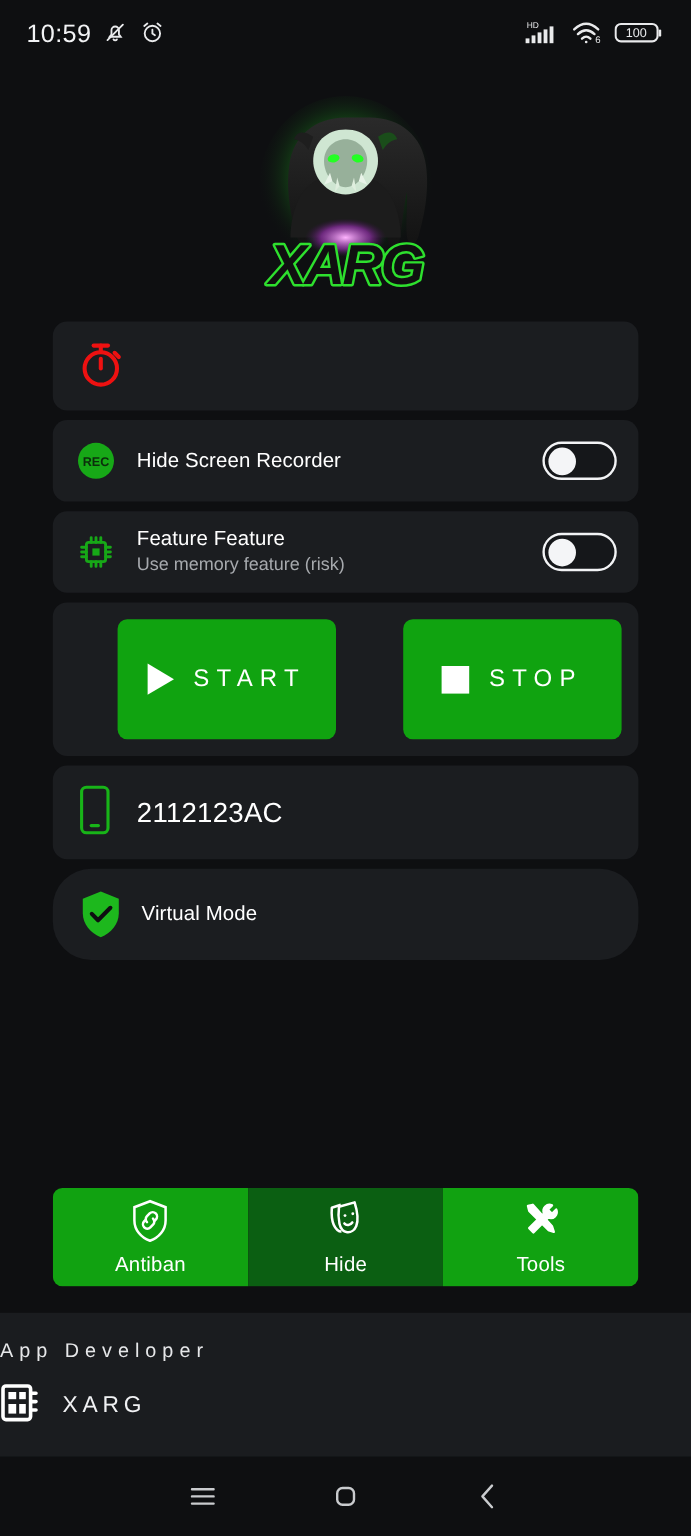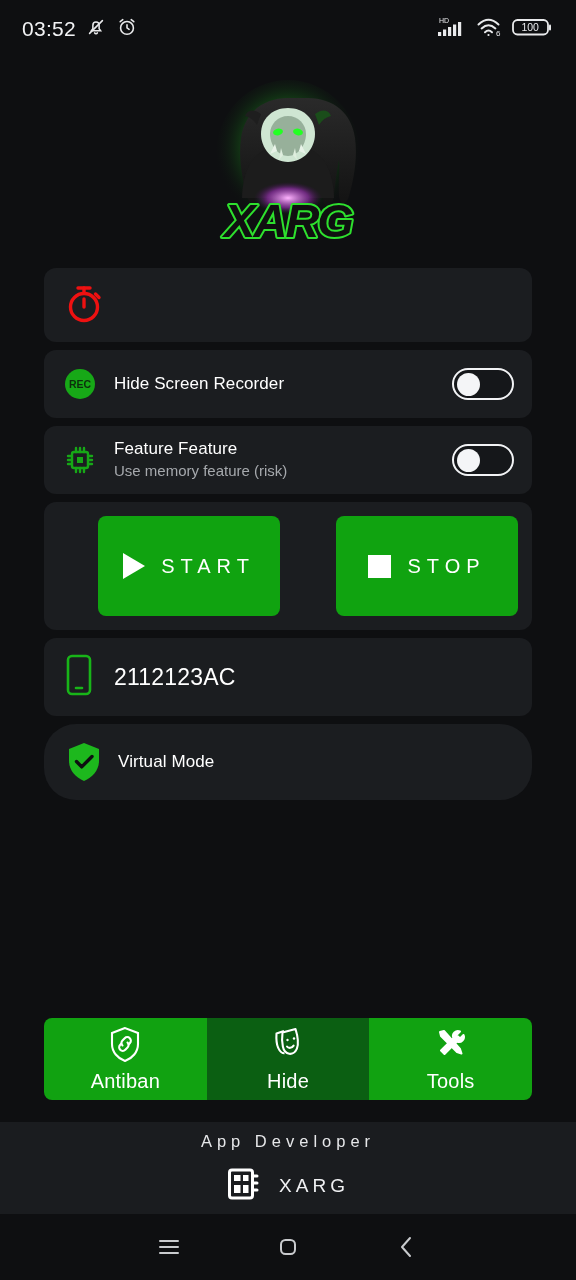--- a/index.html
+++ b/index.html
@@ -60,40 +60,40 @@
   .device-left { display: flex; align-items: center; gap: 20px; flex: 1 1 auto; }
   .device-right { display: flex; align-items: center; gap: 18px; flex: 0 0 auto; padding-right: 18px; }
   .device-text { font-size: 23px; color: #ffffff; letter-spacing: .2px; }
 
   .spacer { flex: 1 1 auto; }
 
   
   .bottomnav { flex: 0 0 auto; margin: 0 44px 0 44px; height: 82px; display: flex; border-radius: 8px; overflow: hidden; }
   .navitem { flex: 1 1 0; background: #11a211; display: flex; flex-direction: column; align-items: center; justify-content: center; gap: 4px; color: #ffffff; }
   .navitem.active { background: #0b5f12; }
-  .navlabel { font-size: 20px; letter-spacing: .2px; }
-
-  
-  .footer { flex: 0 0 auto; margin-top: 22px; height: 92px; background: #1a1c1f; display: flex; flex-direction: column; align-items: center; justify-content: center; gap: 16px; }
+  .navlabel { font-size: 17px; letter-spacing: .2px; }
+
+  
+  .footer { flex: 0 0 auto; margin-top: 22px; height: 120px; background: #1a1c1f; display: flex; flex-direction: column; justify-content: center; gap: 16px; }
   .footer-title { font-size: 16.5px; color: #e6e7e9; letter-spacing: 5px; }
   .footer-dev { display: flex; align-items: center; gap: 16px; }
   .footer-name { font-size: 19px; color: #f0f1f3; letter-spacing: 4px; }
 
   
   .navbar { flex: 0 0 auto; height: 66px; background: #0e0f11; display: flex; align-items: center; justify-content: space-around; padding: 0 110px; }
   .navbtn { display: flex; align-items: center; justify-content: center; width: 54px; height: 54px; }
 </style>
 </head>
 <body>
 
 <div class="phone">
 
   <div class="statusbar">
     <div class="sb-left">
-      <span class="sb-time">03:52</span>
+      <span class="sb-time">10:59</span>
       <span class="ico">
         <svg width="22" height="22" viewBox="0 0 24 24" fill="none" stroke="#e9eaec" stroke-width="1.7" stroke-linecap="round">
           <path d="M7 16h10l-1.6-2.2V10a3.4 3.4 0 0 0-6.8 0v3.8L7 16z"></path>
           <path d="M10.5 18.4a1.7 1.7 0 0 0 3 0"></path>
           <path d="M5 19L19 5"></path>
         </svg>
       </span>
       <span class="ico">
         <svg width="22" height="22" viewBox="0 0 24 24" fill="none" stroke="#e9eaec" stroke-width="1.7" stroke-linecap="round">
           <circle cx="12" cy="13" r="7"></circle>

